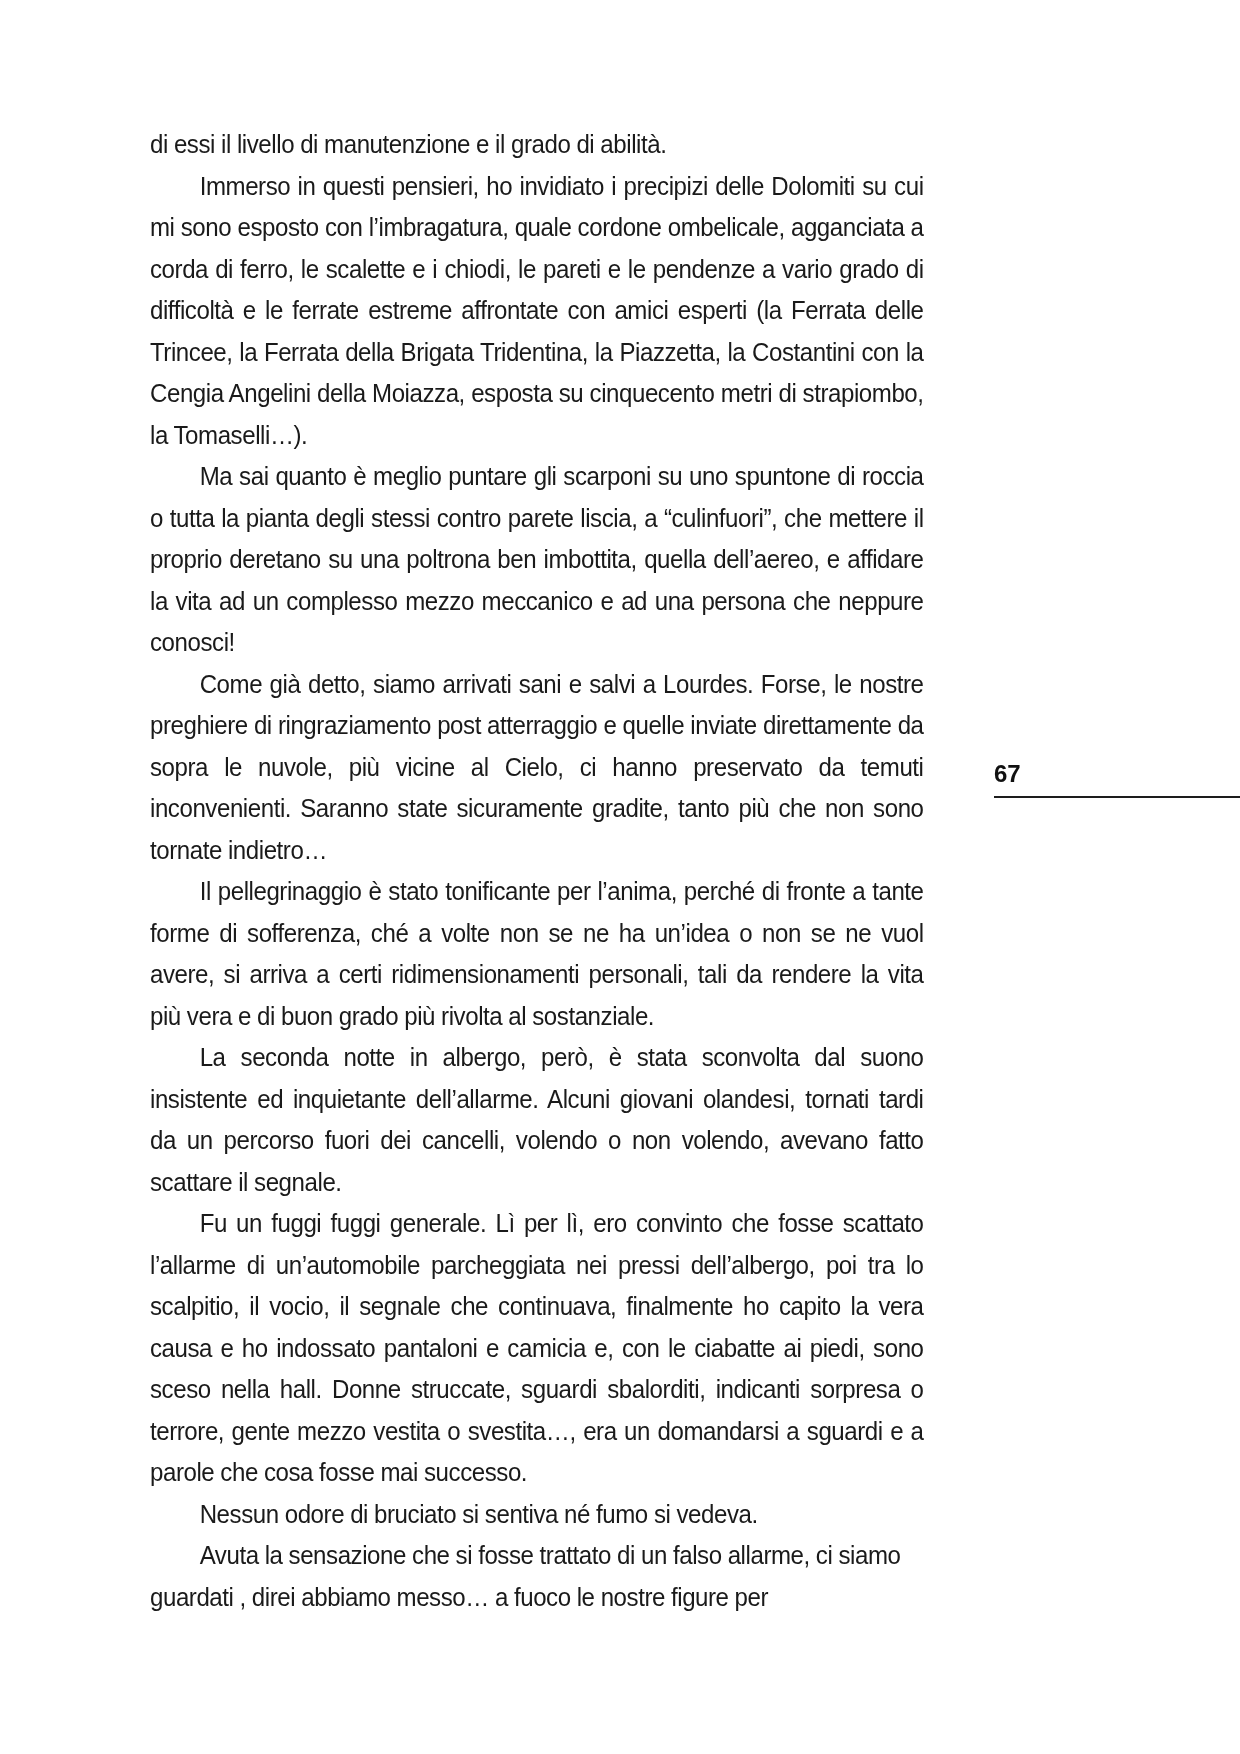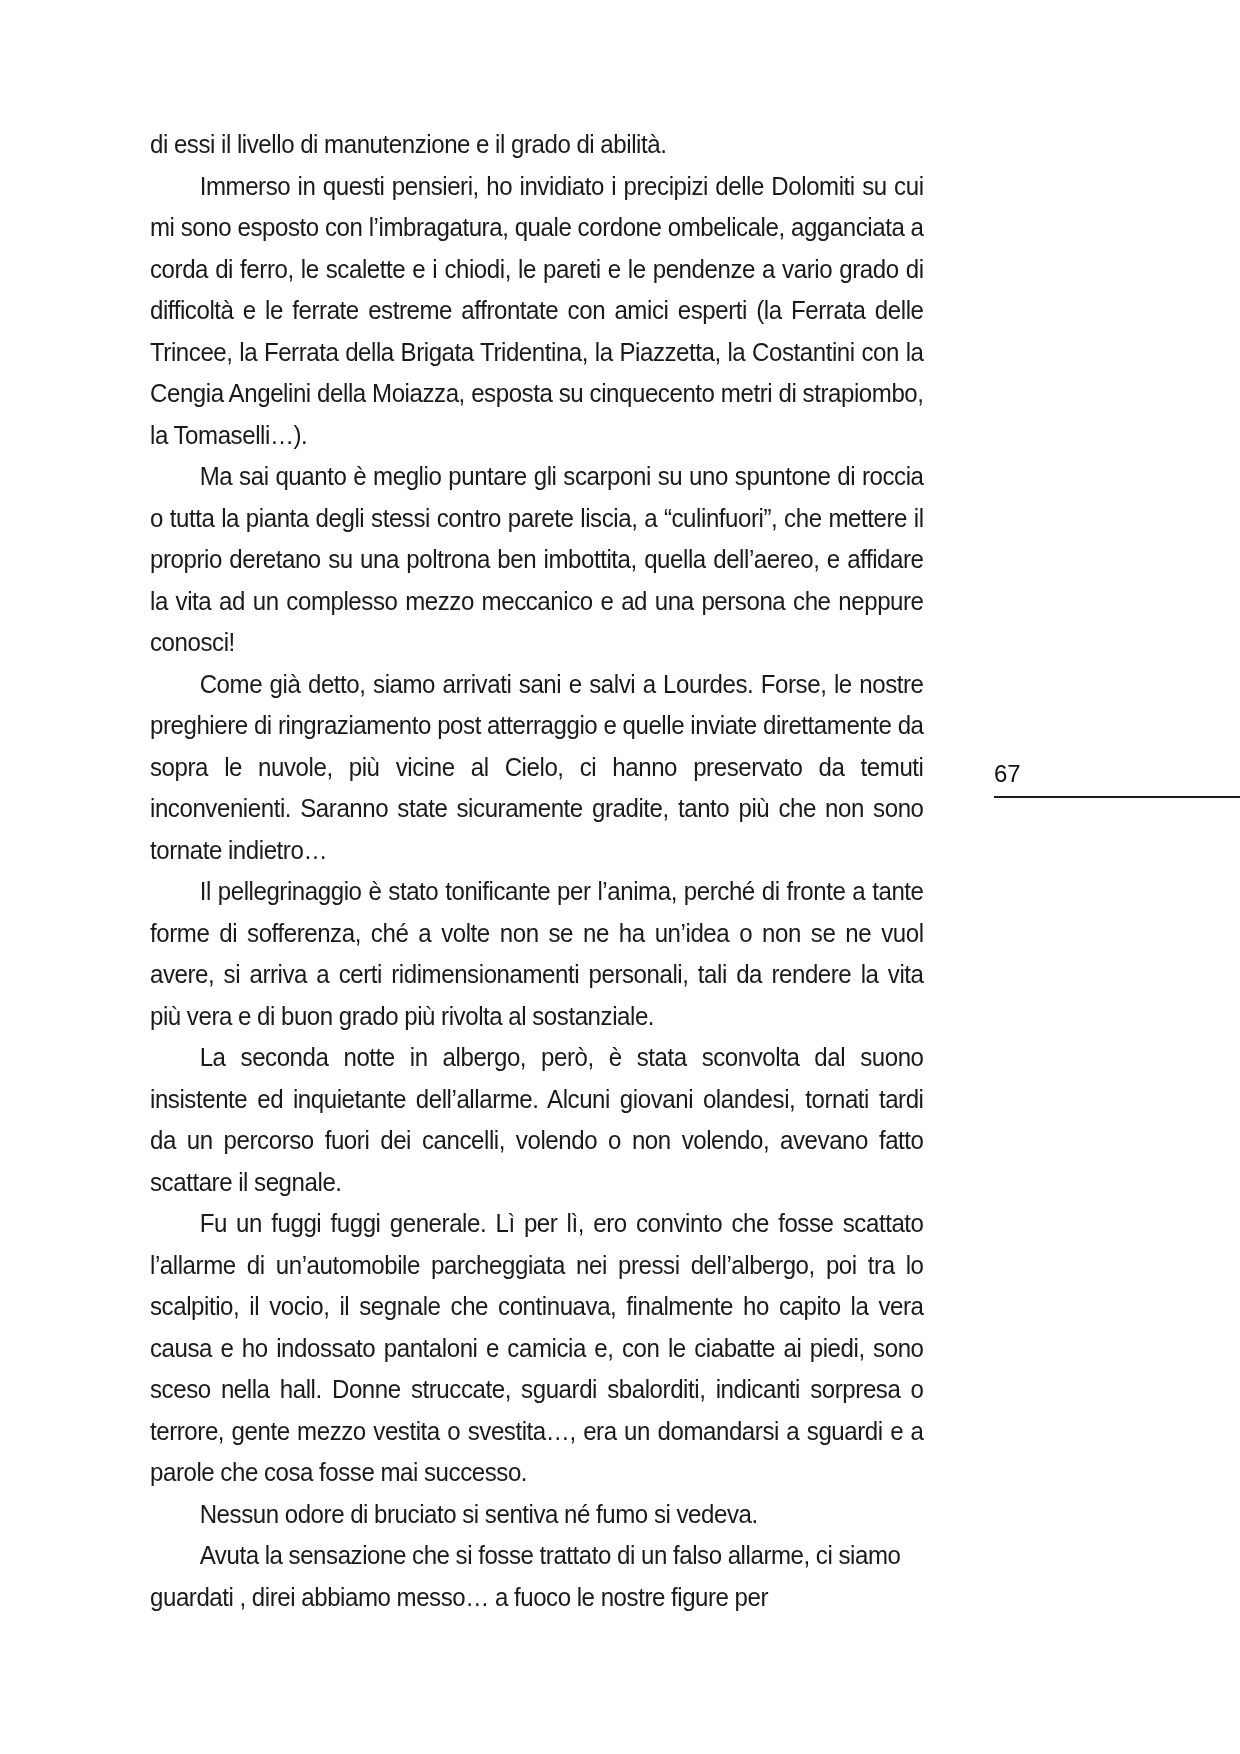--- a/index.html
+++ b/index.html
@@ -58,21 +58,21 @@
     left: 978px;
     top: 748px;
     width: 262px;
     height: 46px;
   }
   #folio .num {
     position: absolute;
     left: 16px;
     top: 0px;
     font-size: 24px;
-    font-weight: 400;
+    font-weight: 700;
     letter-spacing: 0px;
     color: #111111;
   }
   #folio .rule {
     position: absolute;
     left: 16px;
     top: 36px;
     width: 246px;
     height: 2px;
     background: #1d1d1d;

